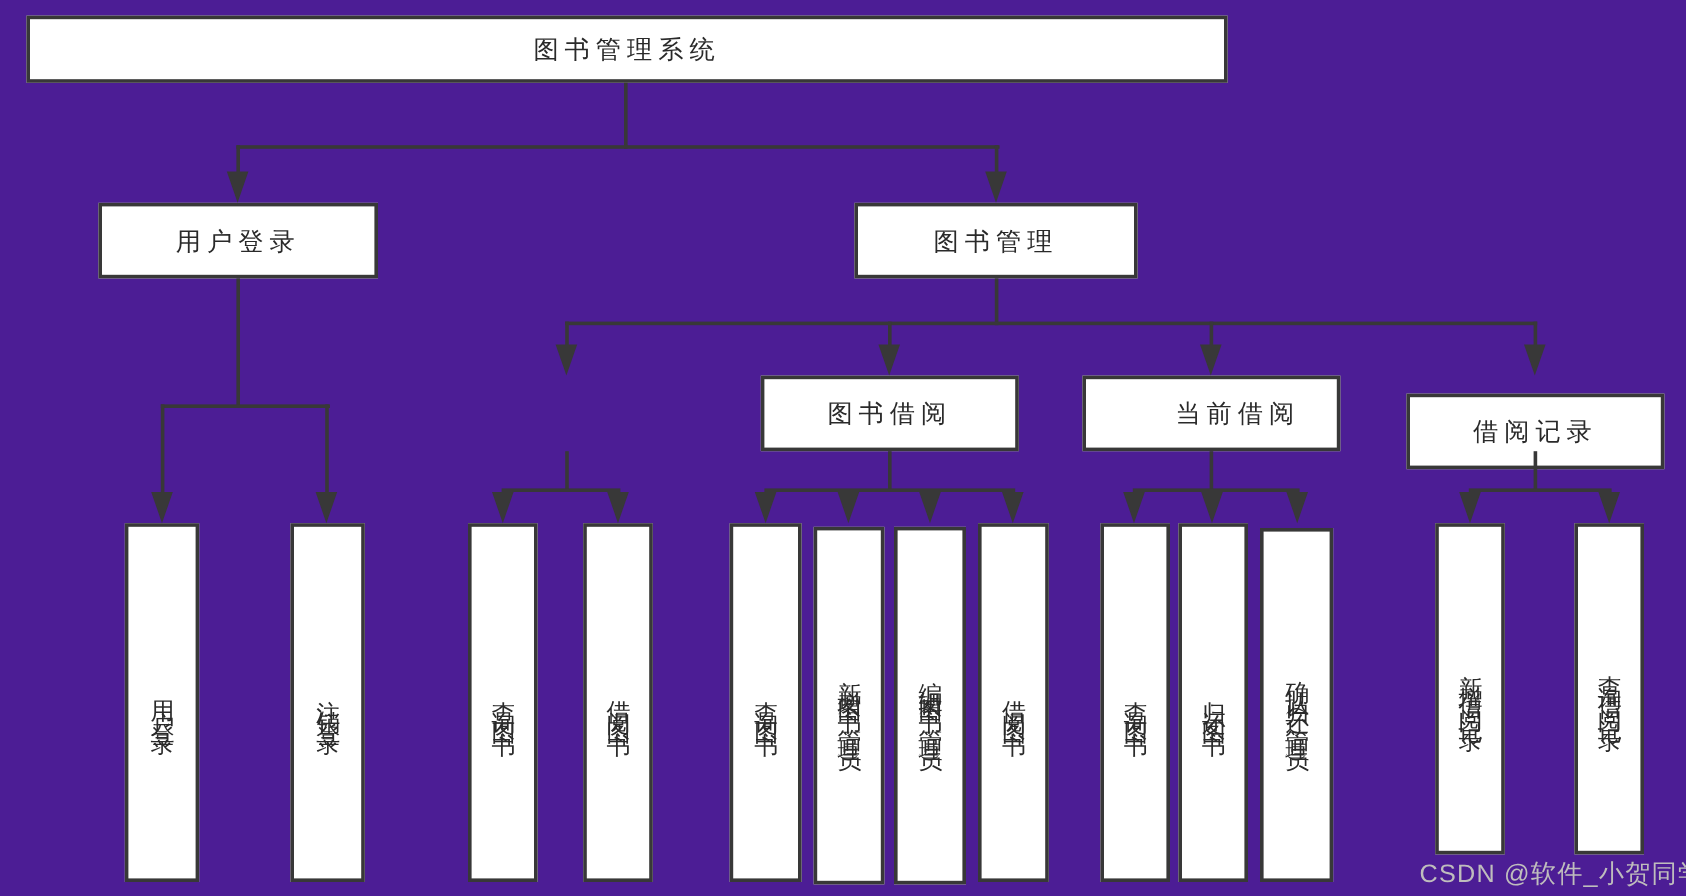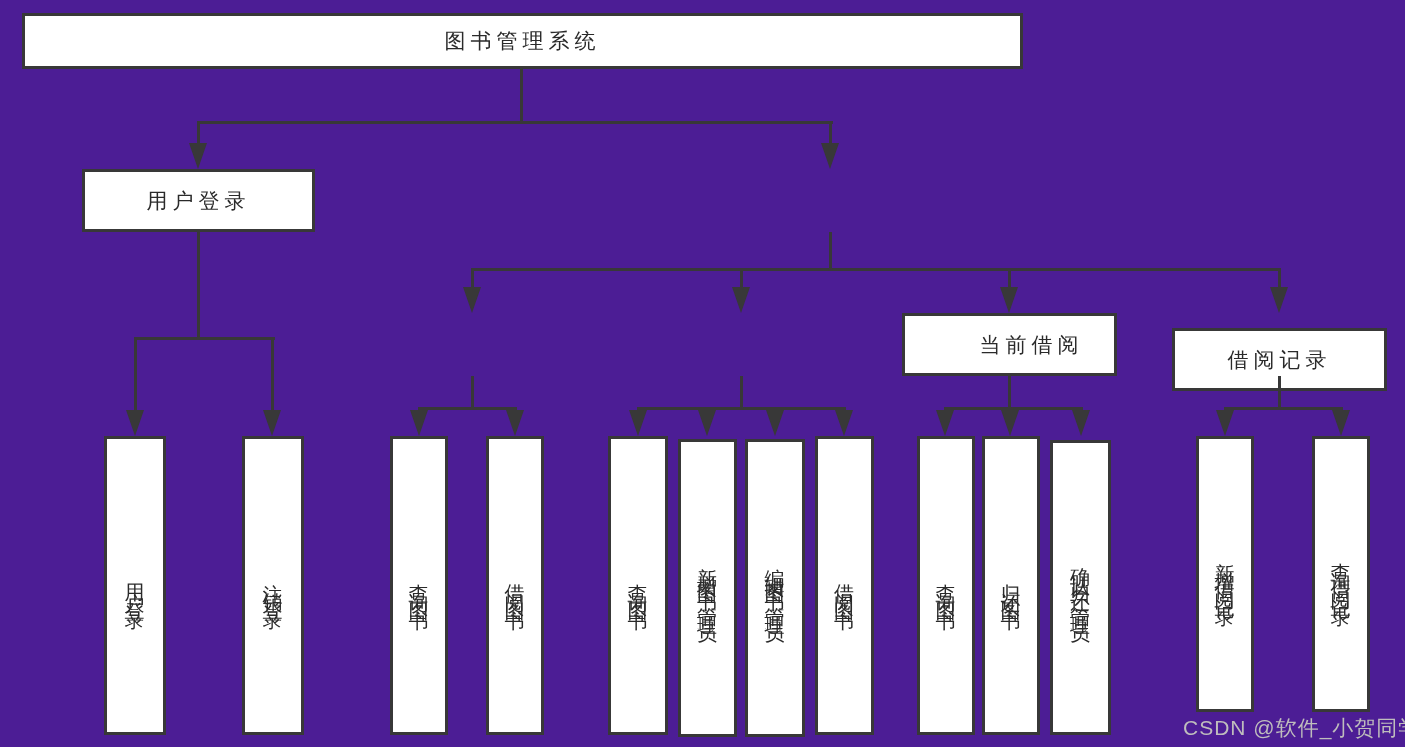--- a/index.html
+++ b/index.html
@@ -60,22 +60,24 @@
 </style>
 </head>
 <body>
 
 <div id="canvas">
 
   <div class="box" style="left:22px;top:13px;width:1001px;height:56px;">图书管理系统</div>
 
   <div class="box" style="left:82px;top:169px;width:233px;height:63px;">用户登录</div>
 
+  <div class="box" style="left:712px;top:169px;width:236px;height:63px;">图书管理</div>
 
 
+  <div class="box" style="left:634px;top:313px;width:215px;height:63px;">图书借阅</div>
 
   <div class="box" style="left:902px;top:313px;width:215px;height:63px;padding-left:44px;">当前借阅</div>
 
   <div class="box" style="left:1172px;top:328px;width:215px;height:63px;">借阅记录</div>
 
   <div class="vbox" style="left:104px;top:436px;width:62px;height:299px;">用户登录</div>
   <div class="vbox" style="left:242px;top:436px;width:62px;height:299px;">注销登录</div>
 
   <div class="vbox" style="left:390px;top:436px;width:58px;height:299px;">查询图书</div>
   <div class="vbox" style="left:486px;top:436px;width:58px;height:299px;">借阅图书</div>

